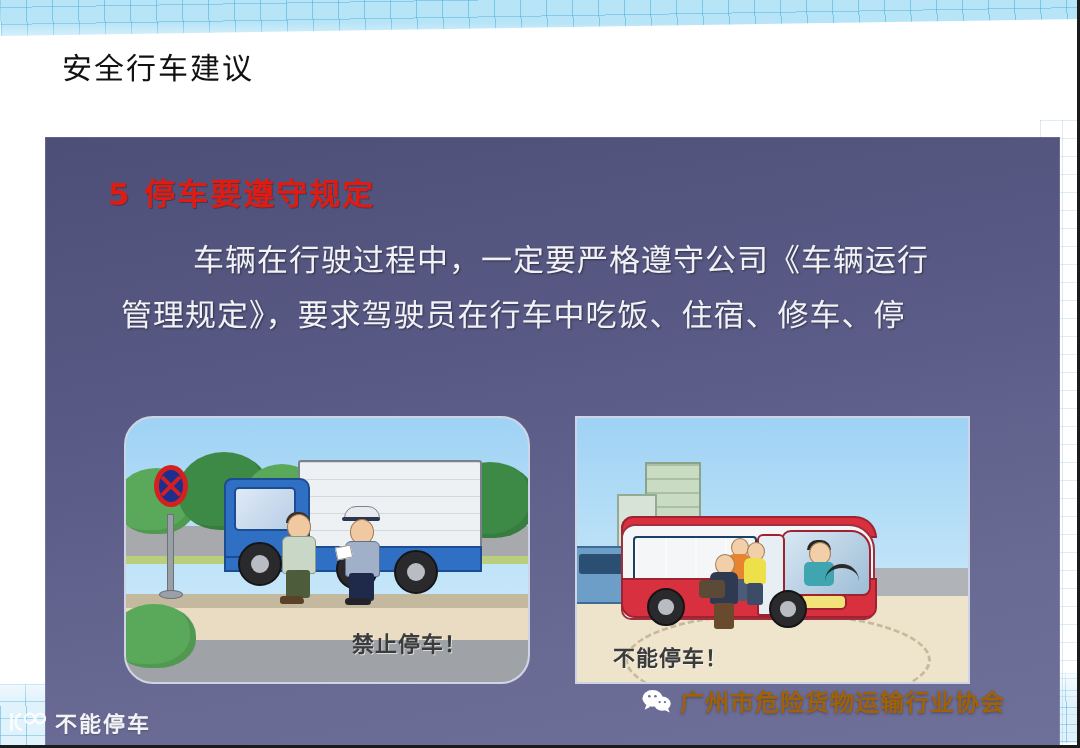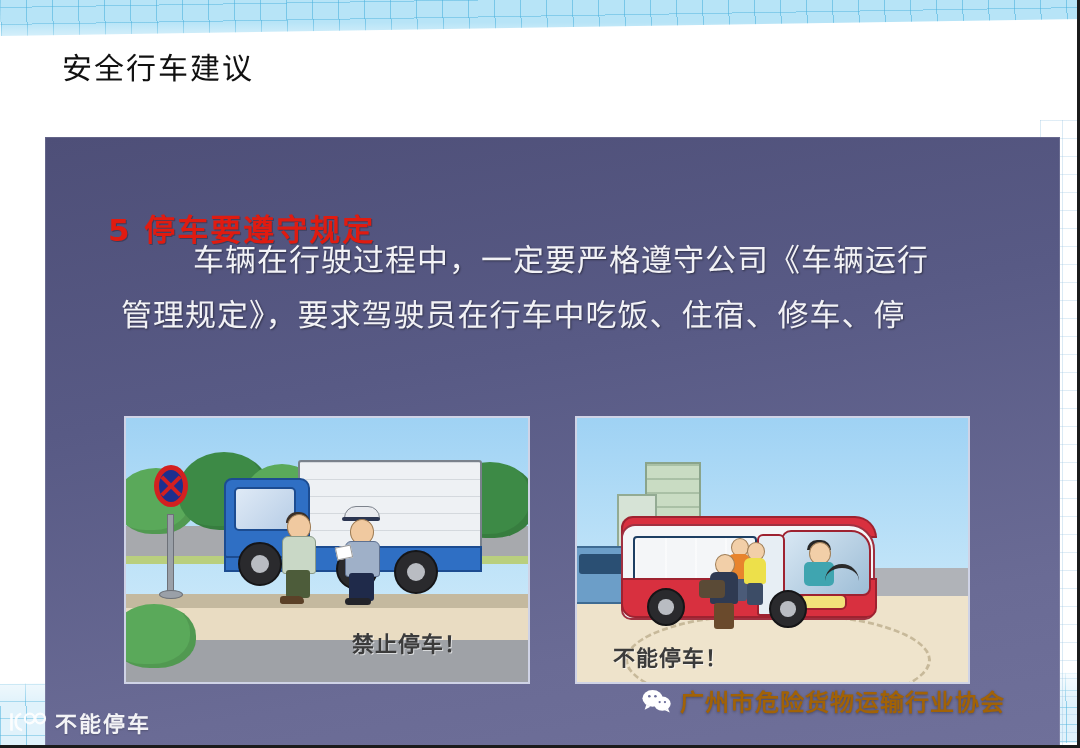--- a/index.html
+++ b/index.html
@@ -58,39 +58,38 @@
     background:linear-gradient(170deg,#4e4f78 0%,#585a85 38%,#6a6b95 78%,#6f709a 100%);
     box-shadow:0 0 0 1px rgba(255,255,255,.12) inset;
     overflow:hidden;
   }
 
   #section-heading{
     position:absolute;left:63px;top:32px;
     color:#e01b10;font-size:31px;font-weight:bold;letter-spacing:2px;
     white-space:nowrap;
     text-shadow:1px 1px 0 rgba(0,0,0,.25);
-    margin-top:36px;
   }
 
   #body-copy{
     position:absolute;left:76px;top:96px;width:900px;
     color:#f2f2f6;font-size:31px;line-height:55px;letter-spacing:1px;
     text-shadow:1px 1px 2px rgba(0,0,0,.45);
   }
   #body-copy .line{white-space:nowrap;}
   #body-copy .line.first{text-indent:72px;}
 
   
   .photo{
     position:absolute;top:279px;
     border:2px solid #cfd3e6;
     overflow:hidden;
     background:#bfe0f5;
   }
-  #photo-left{left:79px;width:402px;height:264px;}
+  #photo-left{left:79px;width:402px;height:264px;border-radius:29px;}
   #photo-right{left:530px;width:378px;height:264px;padding-left:13px;}
 
   .sky{position:absolute;inset:0;background:linear-gradient(to bottom,#9fd2f4 0%,#bfe3f8 55%,#d8eefb 100%);}
   .ground{position:absolute;left:0;right:0;bottom:0;background:#e9dcc2;}
   .road{position:absolute;left:0;right:0;background:#a7a9ad;}
   .verge{position:absolute;left:0;right:0;background:#b9cf7e;}
 
   .bush{position:absolute;border-radius:50% 50% 45% 45%;background:#5aa95a;box-shadow:inset -6px -4px 0 rgba(0,0,0,.09);}
   .bush.dark{background:#3d8a46;}
 

